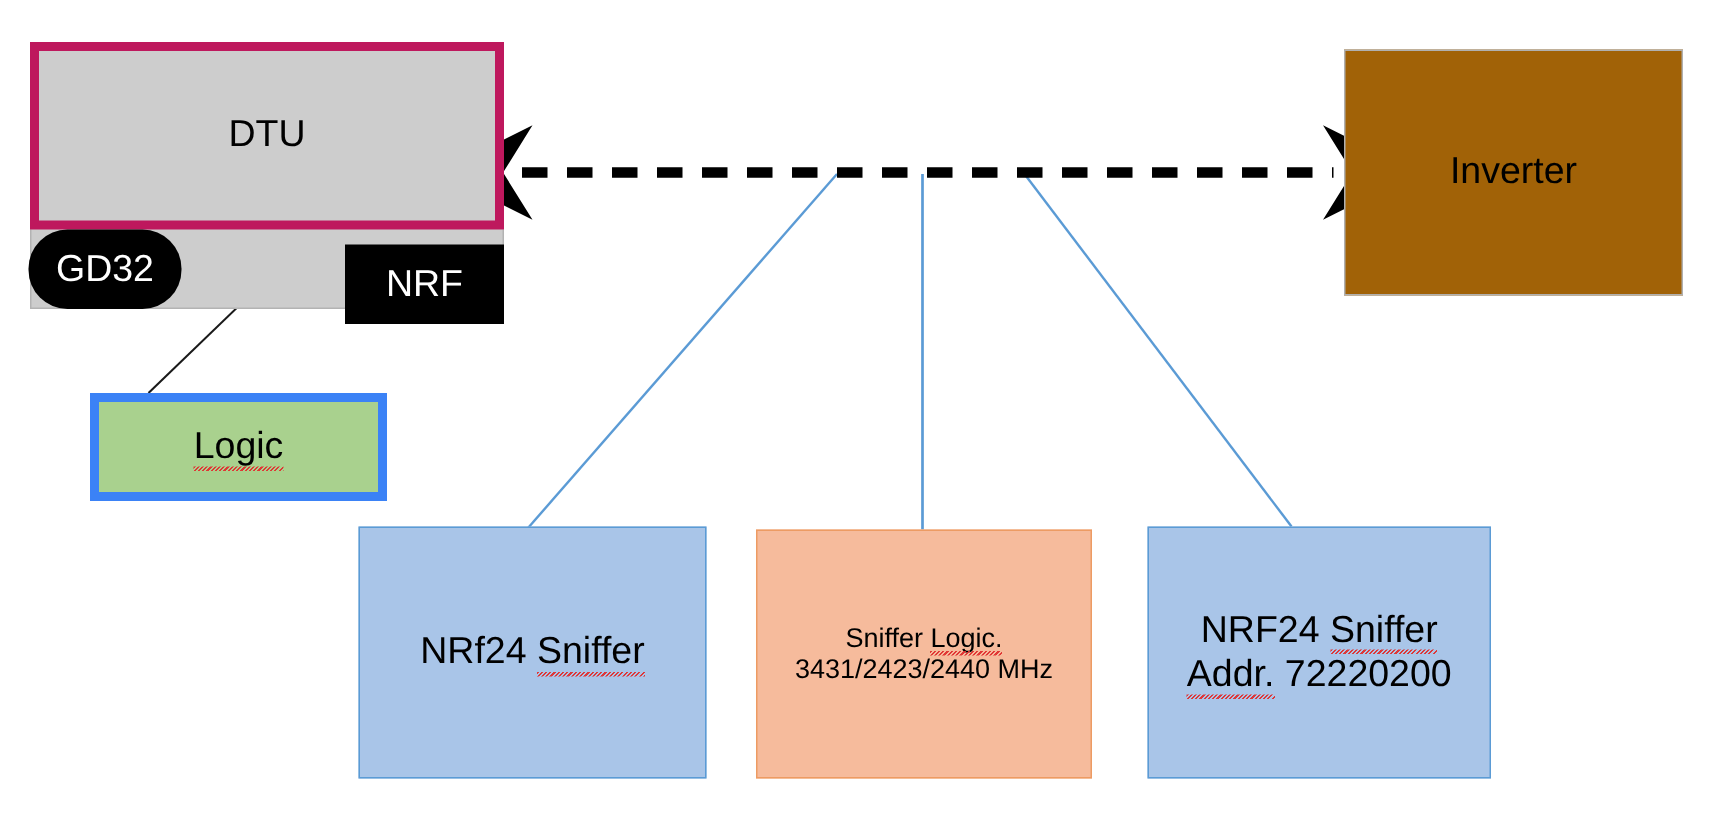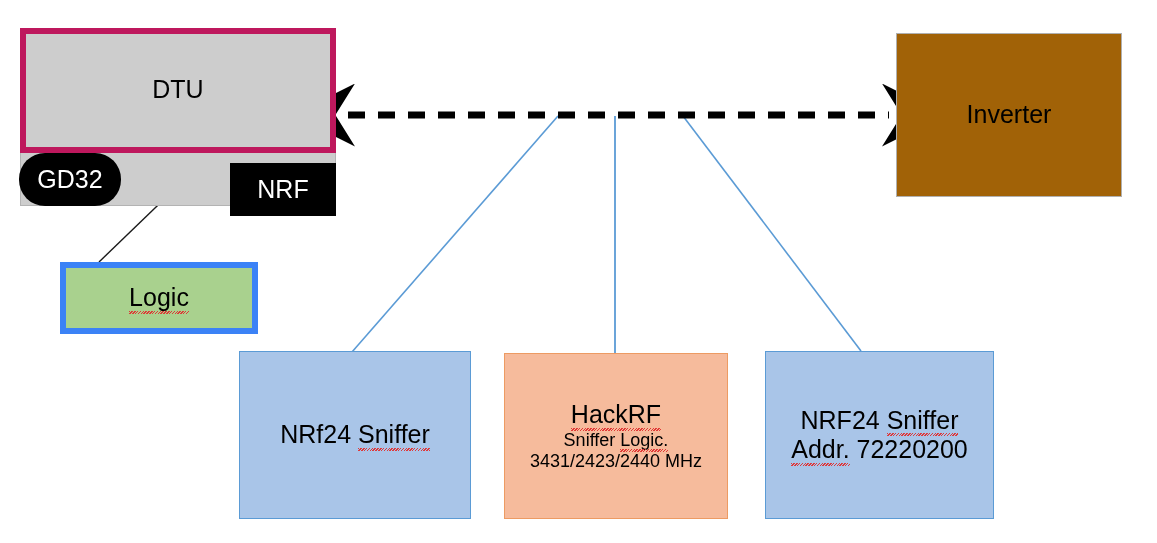--- a/index.html
+++ b/index.html
@@ -184,23 +184,20 @@
     <div>Inverter</div>
   </div>
 
   <div class="node" id="sniffer-left">
     <div>
       <span>NRf24</span>&nbsp;<span class="sq">Sniffer</span>
     </div>
   </div>
 
   <div class="node" id="hackrf-box">
-    <div class="hackrf-title">
-      <span class="sq">HackRF</span>
-    </div>
     <div class="hackrf-sub">
       <span>Sniffer</span>&nbsp;<span class="sq">Logic.</span>
     </div>
     <div class="hackrf-sub">3431/2423/2440 MHz</div>
   </div>
 
   <div class="node" id="sniffer-right">
     <div>
       <span>NRF24</span>&nbsp;<span class="sq">Sniffer</span>
     </div>

